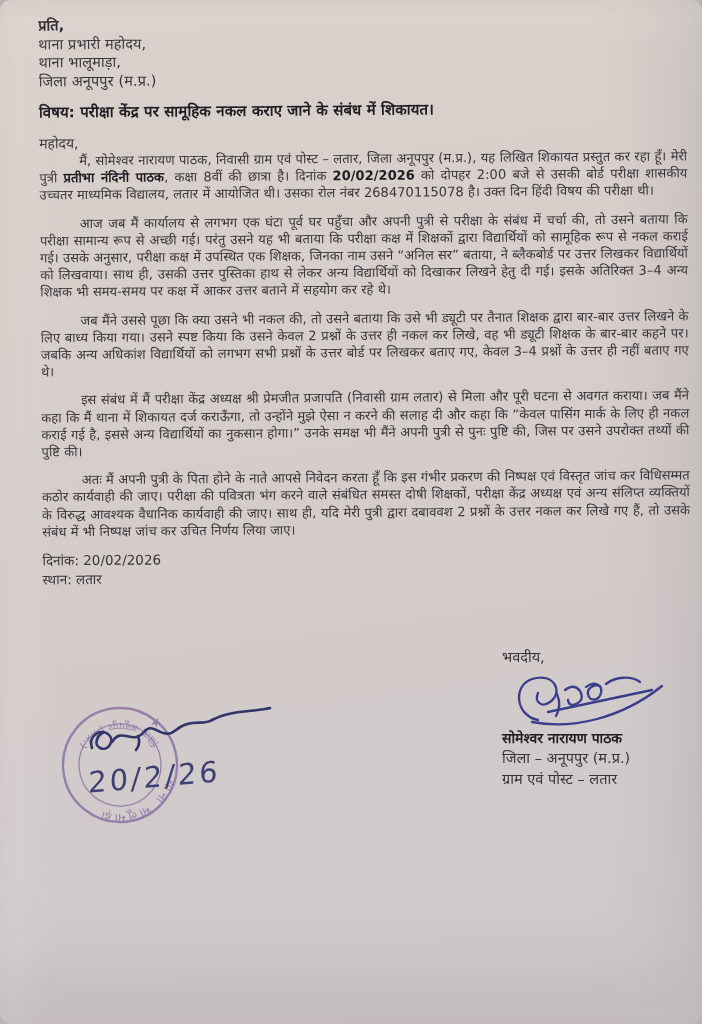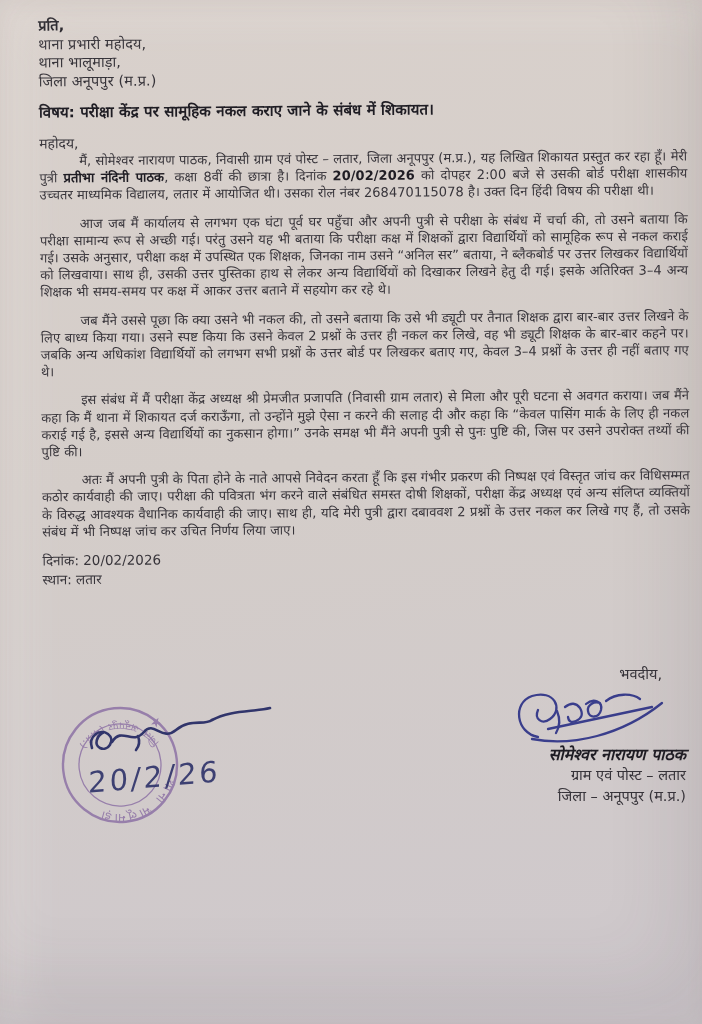--- a/index.html
+++ b/index.html
@@ -13,20 +13,21 @@
     --pen-dark:#31356b;
   }
   html,body{margin:0;padding:0;background:#b9b2b0;}
   .photo{
     position:relative;
     width:702px;height:1024px;
     overflow:hidden;
     background:linear-gradient(172deg,var(--paper-top) 0%,var(--paper-mid) 45%,var(--paper-bottom) 100%);
     font-family:"DejaVu Sans",sans-serif;
     color:var(--ink);
+    border-radius:11px;
   }
   .photo::after{
     content:"";position:absolute;inset:0;pointer-events:none;
     box-shadow:inset -28px -45px 70px rgba(70,58,70,.10),
                inset 20px 12px 50px rgba(255,252,246,.22),
                inset 0 6px 18px rgba(120,95,95,.08);
   }
   .sheet{
     position:absolute;inset:0;
     padding:14px 12px 0 42px;
@@ -44,26 +45,26 @@
     margin:0 0 11px;
     text-indent:40px;
     text-align:justify;
     font-size:13px;line-height:17.2px;
     letter-spacing:.05px;
   }
   .bodytext p.para:first-child{margin-top:0;}
   .b{font-weight:700;color:var(--ink-bold);}
   .dateplace{font-size:13.5px;line-height:19px;margin-top:6px;}
   .signoff{
-    position:absolute;top:664px;right:16px;
-    text-align:right;font-size:14.5px;line-height:20.5px;
+    position:absolute;top:647px;right:16px;
+    text-align:left;font-size:14.5px;line-height:20.5px;
   }
   .closing{margin-right:24px;margin-bottom:0;}
   .sig-blue{display:block;margin:2px 6px -6px auto;}
-  .signer-name{font-weight:700;font-size:16px;color:var(--ink-bold);font-style:italic;}
+  .signer-name{font-weight:700;font-size:14px;color:var(--ink-bold);}
   .stamp-wrap{position:absolute;left:50px;top:684px;width:220px;height:170px;pointer-events:none;}
   .stamp-svg{position:absolute;left:0;top:8px;color:var(--stamp);opacity:.82;filter:blur(.3px);}
   .stamp-svg text{fill:currentColor;font-family:"DejaVu Sans",sans-serif;}
   .pen-sig-dark{position:absolute;left:28px;top:18px;color:var(--pen-dark);}
   .stamp-date{
     position:absolute;left:38px;top:76px;
     font-size:29px;color:var(--pen-dark);
     transform:rotate(-5deg) skewX(-6deg);
     letter-spacing:3px;font-weight:400;opacity:.92;
   }
@@ -106,22 +107,22 @@
         <path d="M36,50 C14,46 10,16 30,9 C52,2 62,22 48,32 C40,38 32,32 36,23"></path>
         <path d="M55,24 q5,12 -1,22"></path>
         <path d="M63,20 q9,-7 15,1 q5,9 -4,13 q-7,3 -8,-4"></path>
         <path d="M84,17 c7,-6 17,-3 15,6 c-2,8 -12,9 -13,1 c-1,-6 6,-10 12,-8"></path>
         <path d="M104,14 c10,-8 26,-8 34,-2"></path>
         <path d="M30,52 C70,60 120,48 160,16"></path>
         <path d="M46,42 L150,20"></path>
       </g>
     </svg>
     <div class="signer-name">सोमेश्वर नारायण पाठक</div>
+    <div>जिला – अनूपपुर (म.प्र.)</div>
     <div>ग्राम एवं पोस्ट – लतार</div>
-    <div>जिला – अनूपपुर (म.प्र.)</div>
   </div>
 
   <div class="stamp-wrap">
     <svg class="stamp-svg" width="140" height="150" viewBox="0 0 140 150">
       <g transform="rotate(174 70 73)">
         <circle cx="70" cy="73" r="57" fill="none" stroke="currentColor" stroke-width="2.4"></circle>
         <circle cx="70" cy="73" r="41" fill="none" stroke="currentColor" stroke-width="1.3"></circle>
         <defs>
           <path id="arcTop" d="M 21 73 A 49 49 0 0 1 119 73" fill="none"></path>
           <path id="arcBot" d="M 26 85 A 47 47 0 0 0 114 85" fill="none"></path>

